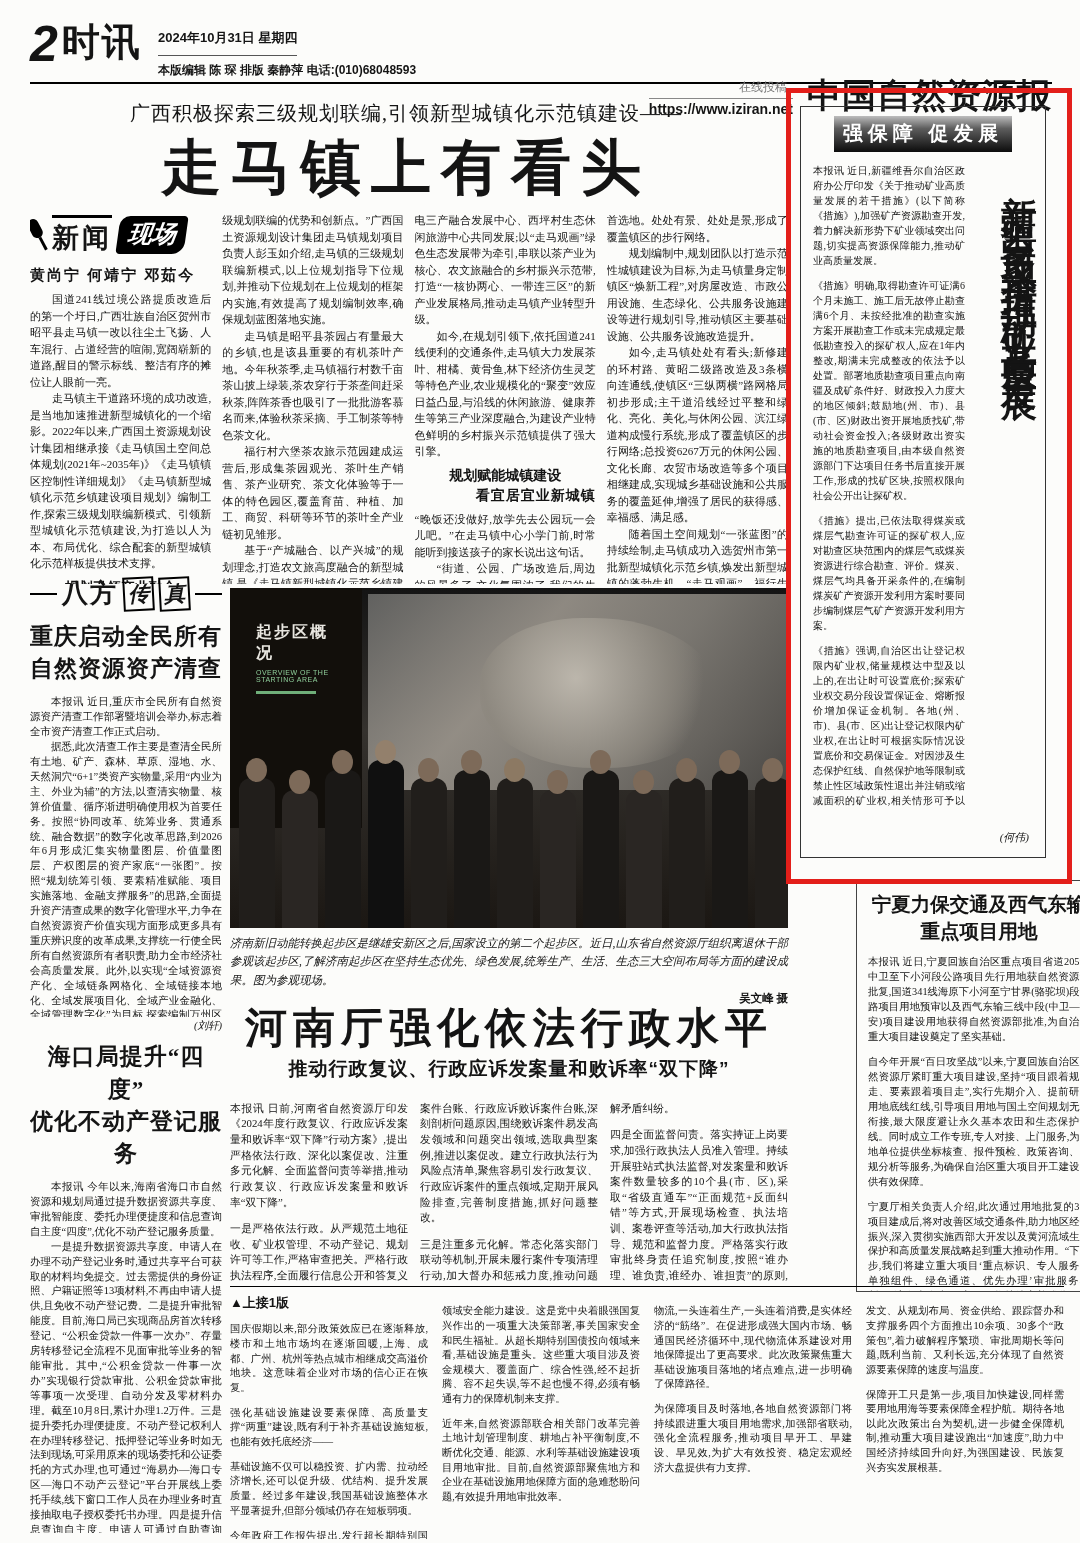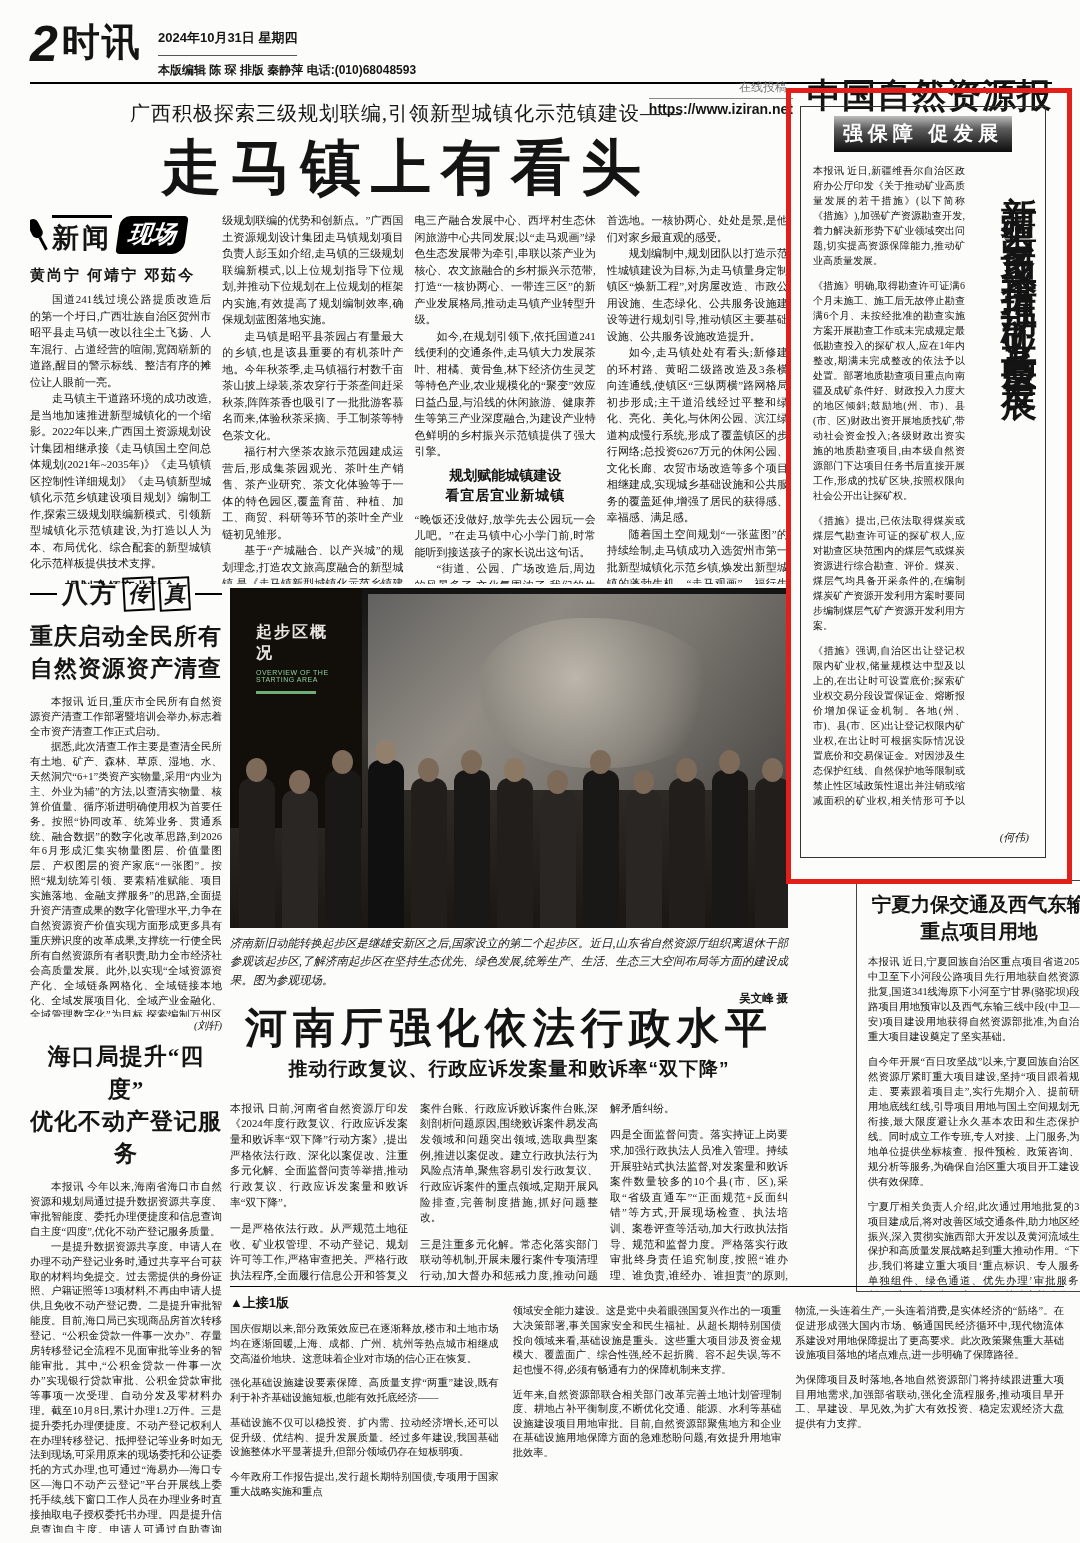--- a/index.html
+++ b/index.html
@@ -21,21 +21,21 @@
   .kicker{position:absolute;left:30px;top:100px;width:752px;text-align:center;
           font:20px "Liberation Serif",serif;letter-spacing:1px;}
   .lead-headline{position:absolute;left:30px;top:128px;width:752px;text-align:center;
           font:900 60px "Liberation Sans",sans-serif;letter-spacing:10px;}
   .lead-cols{position:absolute;left:30px;top:212px;width:758px;height:372px;display:flex;gap:11px;}
   .lcol{flex:1;overflow:hidden;font-size:11px;line-height:1.5;text-align:justify;}
   .lcol p,.bodytxt p{margin:0;text-indent:2em;}
   .cont p:first-child{text-indent:0;}
   .authors{font:bold 15px "Liberation Sans",sans-serif;margin:8px 0 6px;letter-spacing:2px;}
   .subhead{font:bold 14px "Liberation Sans",sans-serif;text-align:center;margin:7px 0 2px;}
-  .subhead2{font:bold 14px "Liberation Serif",serif;text-align:center;margin:0 0 6px;letter-spacing:1px;}
+  .subhead2{font:bold 14px "Liberation Serif",serif;text-align:right;margin:0 0 6px;letter-spacing:1px;}
   
   .nslogo{display:flex;align-items:center;gap:6px;height:46px;}
   .mic{width:16px;height:34px;position:relative;transform:rotate(-28deg);}
   .mic:before{content:"";position:absolute;left:3px;top:0;width:11px;height:20px;background:#000;border-radius:6px;}
   .mic:after{content:"";position:absolute;left:7px;top:20px;width:3px;height:14px;background:#000;}
   .ns-xinwen{font:900 27px "Liberation Sans",sans-serif;letter-spacing:3px;border-top:3px solid #000;padding-top:2px;}
   .ns-xianchang{font:italic 900 24px "Liberation Serif",serif;color:#fff;background:#000;
       padding:2px 10px 4px;border-radius:10px 4px 12px 4px;transform:skewX(-8deg);}
   
   .red-box{position:absolute;left:786px;top:88px;width:276px;height:786px;
@@ -155,21 +155,21 @@
           <p>如今,在规划引领下,依托国道241线便利的交通条件,走马镇大力发展茶叶、柑橘、黄骨鱼,林下经济仿生灵芝等特色产业,农业规模化的“聚变”效应日益凸显,与沿线的休闲旅游、健康养生等第三产业深度融合,为建设产业特色鲜明的乡村振兴示范镇提供了强大引擎。</p>
         </div>
       <div class="subhead">规划赋能城镇建设</div>
       <div class="subhead2">看宜居宜业新城镇</div>
       <div>
           <p>“晚饭还没做好,放学先去公园玩一会儿吧。”在走马镇中心小学门前,时常能听到接送孩子的家长说出这句话。</p>
           <p>“街道、公园、广场改造后,周边的风景多了,文化氛围浓了,我们的生活也更丰富多彩了。”家长们说。镇上新建的生态休闲公园与镇中心小学、农贸市场相连,配备观景台和景</p>
         </div>
     </div>
     <div class="lcol cont">
-        <p>首选地。一核协两心、处处是景,是他们对家乡最直观的感受。</p>
+        <p>首选地。处处有景、处处是景,形成了覆盖镇区的步行网络。</p>
         <p>规划编制中,规划团队以打造示范性城镇建设为目标,为走马镇量身定制镇区“焕新工程”,对房屋改造、市政公用设施、生态绿化、公共服务设施建设等进行规划引导,推动镇区主要基础设施、公共服务设施改造提升。</p>
         <p>如今,走马镇处处有看头;新修建的环村路、黄昭二级路改造及3条横向连通线,使镇区“三纵两横”路网格局初步形成;主干道沿线经过平整和绿化、亮化、美化,与休闲公园、滨江绿道构成慢行系统,形成了覆盖镇区的步行网络;总投资6267万元的休闲公园、文化长廊、农贸市场改造等多个项目相继建成,实现城乡基础设施和公共服务的覆盖延伸,增强了居民的获得感、幸福感、满足感。</p>
         <p>随着国土空间规划“一张蓝图”的持续绘制,走马镇成功入选贺州市第一批新型城镇化示范乡镇,焕发出新型城镇的蓬勃生机。“走马观画”、福行生态茶园等乡村旅游人气大涨,一个宜居宜业的高品质生态名镇,正逐渐从规划图景中走进现实,步入佳境。</p>
       </div>
   </div>
 
   <div class="xj-box">
     <div class="badge">强保障 促发展</div>
     <div class="xj-flex">
       <div class="xj-text">
@@ -283,15 +283,19 @@
         </div>
     </div>
     <div class="jcol cont">
         <p>领域安全能力建设。这是党中央着眼强国复兴作出的一项重大决策部署,事关国家安全和民生福祉。从超长期特别国债投向领域来看,基础设施是重头。这些重大项目涉及资金规模大、覆盖面广、综合性强,经不起折腾、容不起失误,等不起也慢不得,必须有畅通有力的保障机制来支撑。</p>
         <p>近年来,自然资源部联合相关部门改革完善土地计划管理制度、耕地占补平衡制度,不断优化交通、能源、水利等基础设施建设项目用地审批。目前,自然资源部聚焦地方和企业在基础设施用地保障方面的急难愁盼问题,有效提升用地审批效率。</p>
       </div>
     <div class="jcol cont">
         <p>物流,一头连着生产,一头连着消费,是实体经济的“筋络”。在促进形成强大国内市场、畅通国民经济循环中,现代物流体系建设对用地保障提出了更高要求。此次政策聚焦重大基础设施项目落地的堵点难点,进一步明确了保障路径。</p>
         <p>为保障项目及时落地,各地自然资源部门将持续跟进重大项目用地需求,加强部省联动,强化全流程服务,推动项目早开工、早建设、早见效,为扩大有效投资、稳定宏观经济大盘提供有力支撑。</p>
       </div>
+    <div class="jcol cont">
+        <p>发文、从规划布局、资金供给、跟踪督办和支撑服务四个方面推出10余项、30多个“政策包”,着力破解程序繁琐、审批周期长等问题,既利当前、又利长远,充分体现了自然资源要素保障的速度与温度。</p>
+        <p>保障开工只是第一步,项目加快建设,同样需要用地用海等要素保障全程护航。期待各地以此次政策出台为契机,进一步健全保障机制,推动重大项目建设跑出“加速度”,助力中国经济持续回升向好,为强国建设、民族复兴夯实发展根基。</p>
+      </div>
   </div>
 
 </div>
 
 </body></html>

